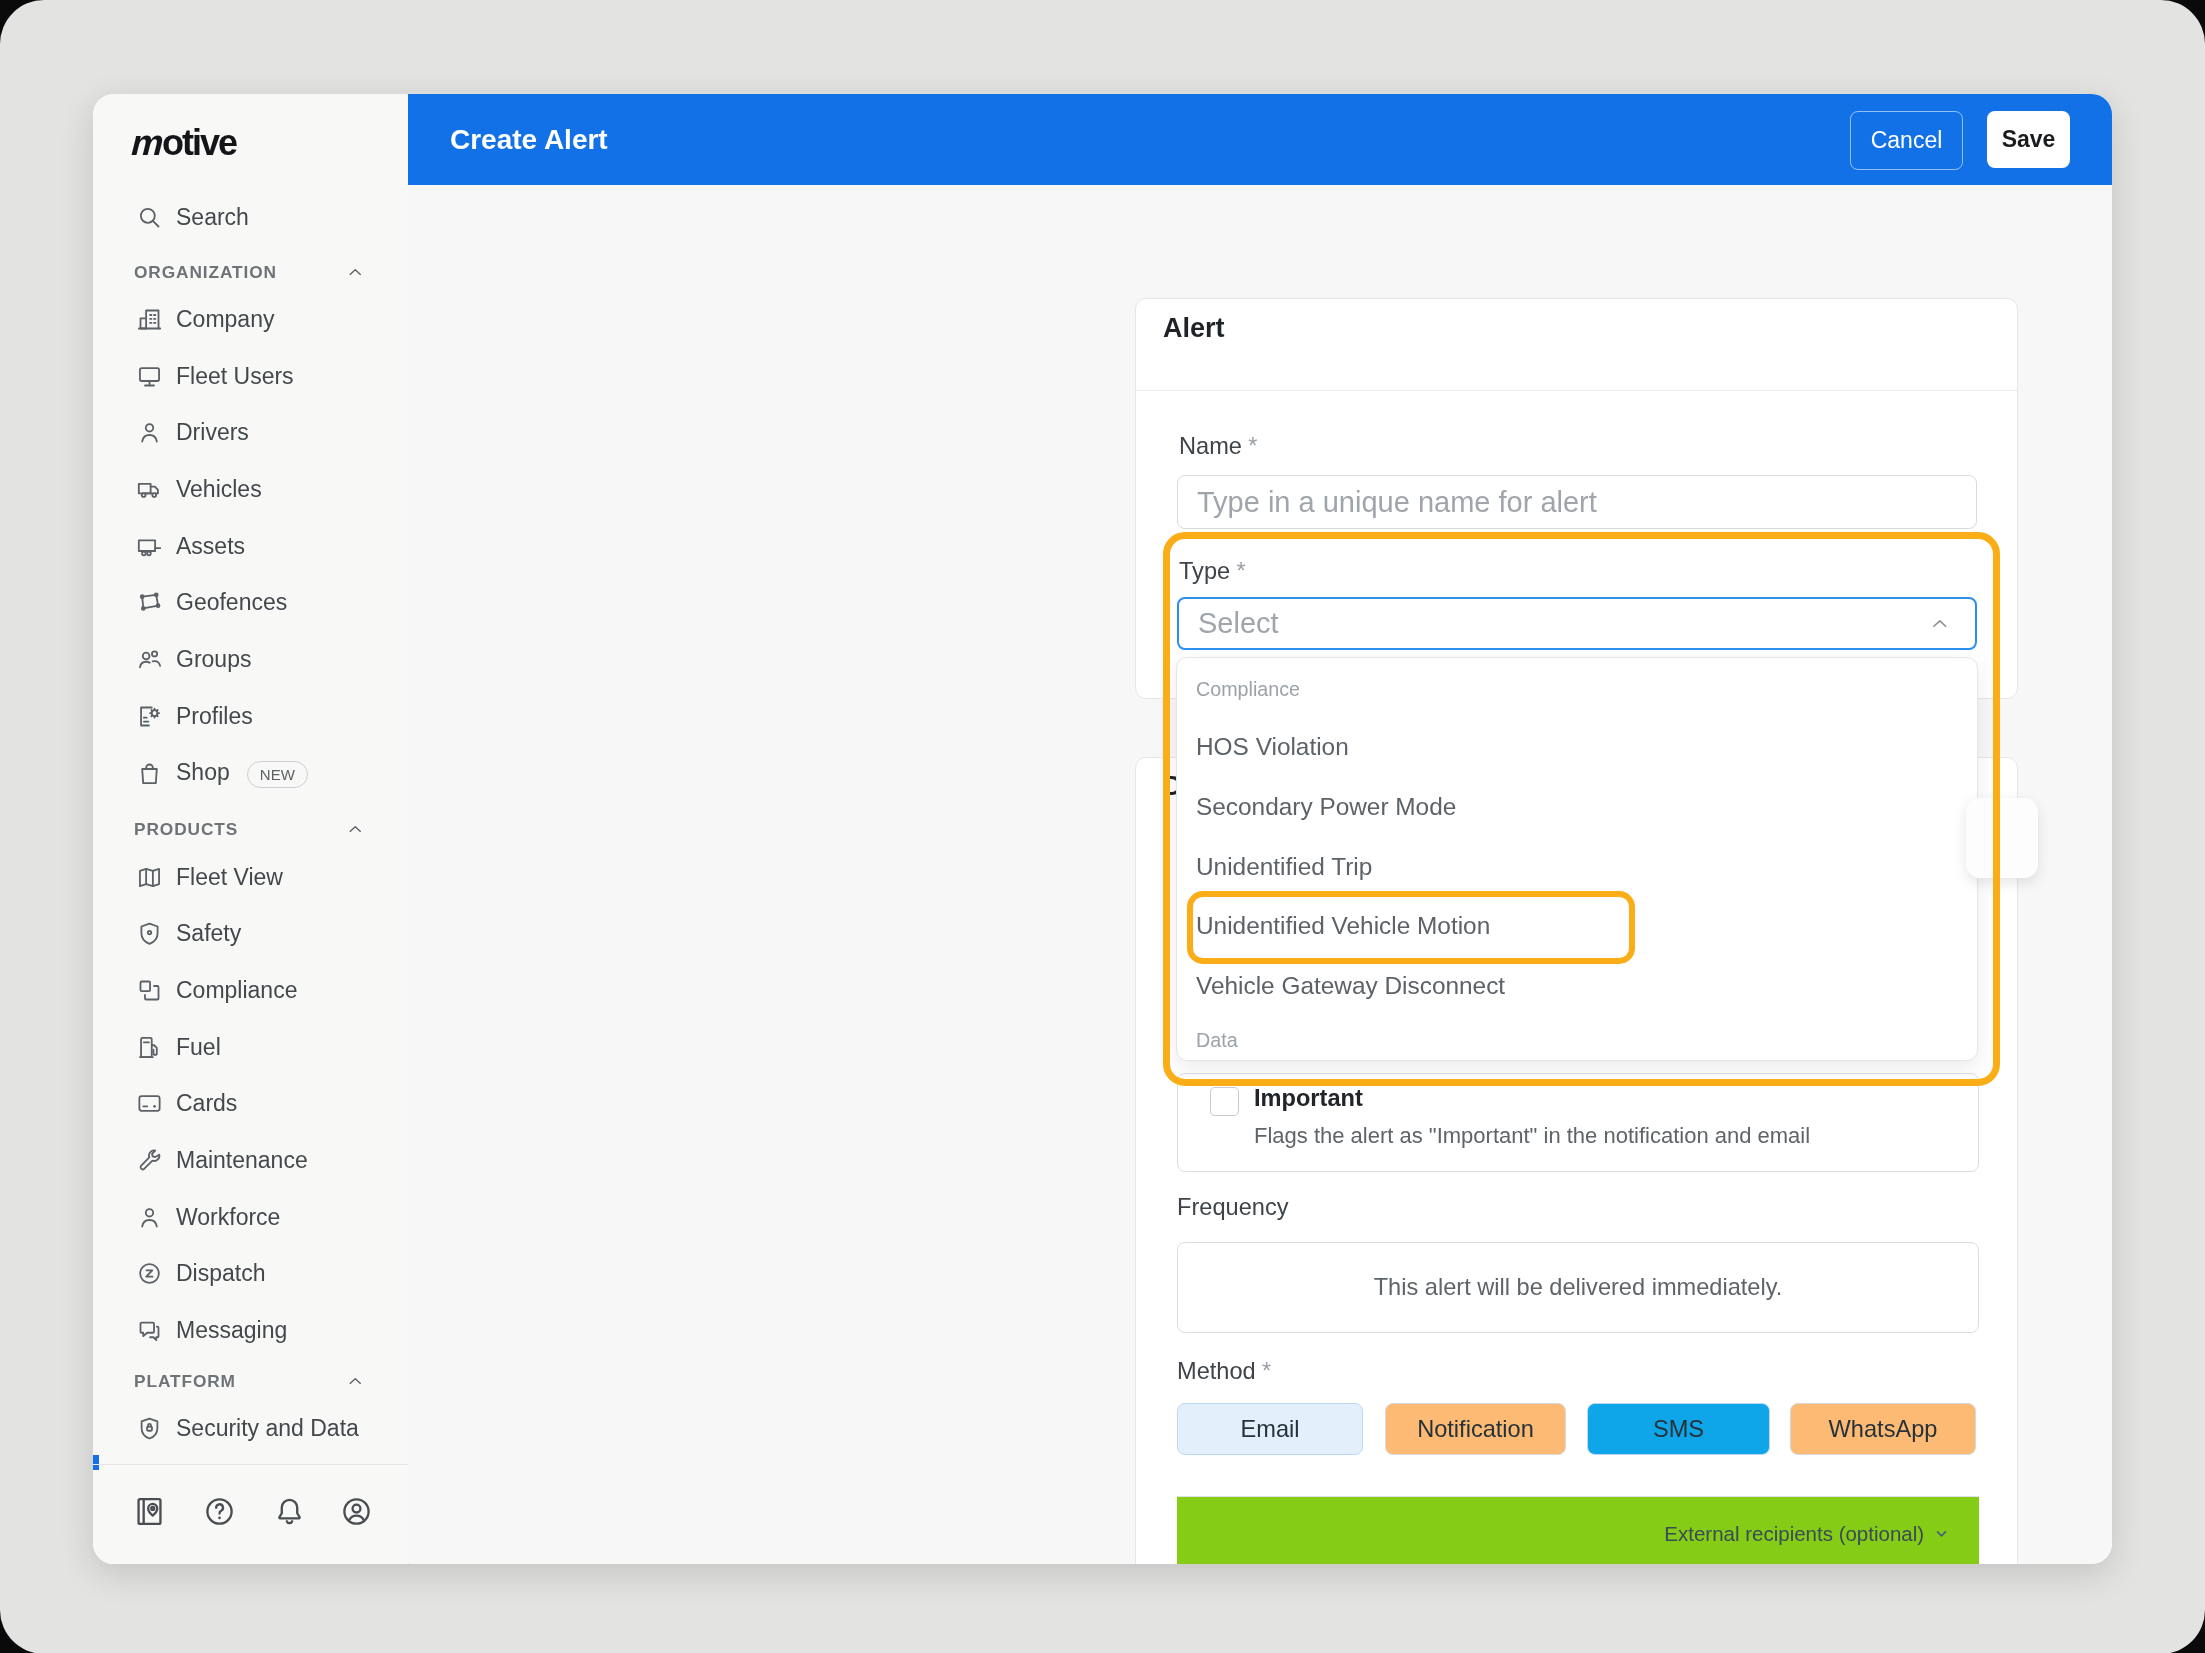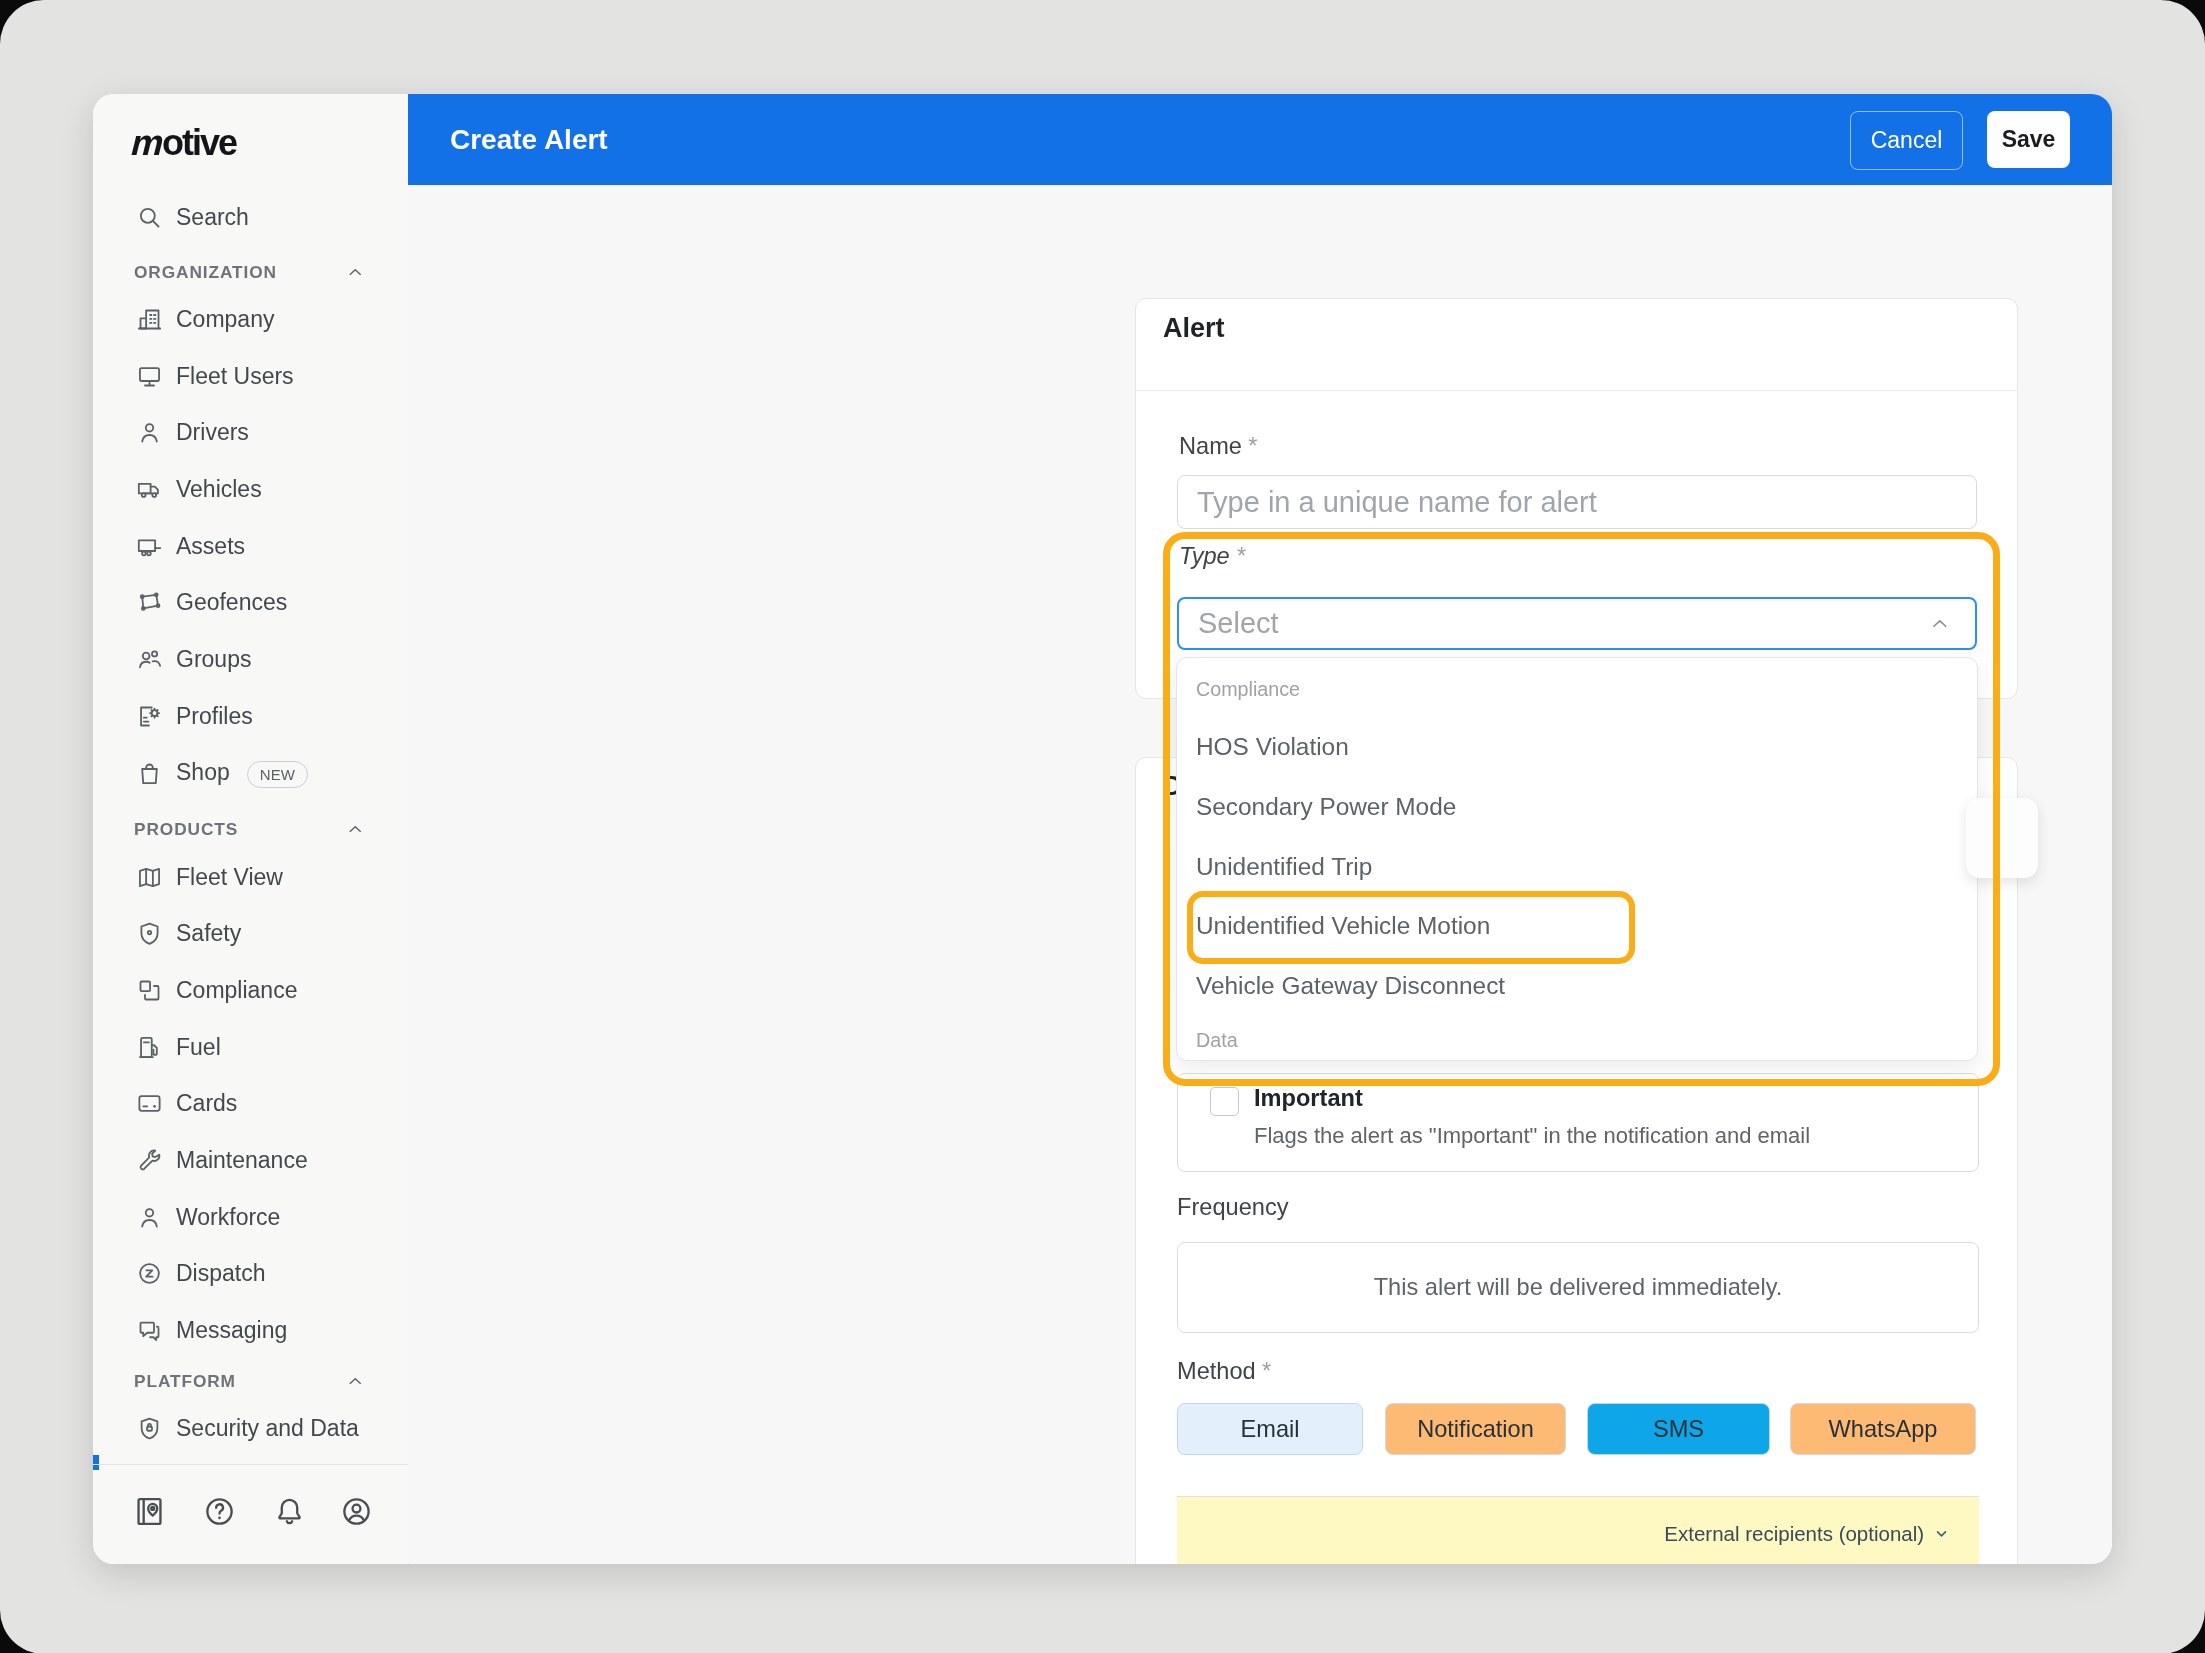--- a/index.html
+++ b/index.html
@@ -63,21 +63,21 @@
   .imp-label{position:absolute;left:76px;top:11px;font-size:23.6px;font-weight:700;color:#212428;}
   .imp-desc{position:absolute;left:76px;top:49px;font-size:22px;color:#5F6468;}
   .freq-label{position:absolute;left:41px;top:436px;font-size:23.6px;color:#3E4449;}
   .freq-box{position:absolute;left:41px;top:484px;width:802px;height:91px;border:0.8px solid #DADDE0;border-radius:7.9px;
     box-sizing:border-box;display:flex;align-items:center;justify-content:center;}
   .freq-text{font-size:23.6px;color:#5F6468;}
   .method-label{position:absolute;left:41px;top:600px;font-size:23.6px;color:#3E4449;}
   .method-btn{position:absolute;top:645px;height:52px;border-radius:7.9px;border:0.8px solid #D6D9DD;background:#fdba74;
     display:flex;align-items:center;justify-content:center;font-size:23.6px;color:#273238;cursor:pointer;box-sizing:border-box;}
   .method-btn.selected{border-color:#BBD8F0;text-align:right;}
-  .footer-strip{position:absolute;left:41px;top:738px;width:802px;height:74px;background:#fef9c3;border-top:0.8px solid #E0E2E5;
+  .footer-strip{position:absolute;left:41px;top:738px;width:802px;height:74px;background:#84cc16;border-top:0.8px solid #E0E2E5;
     display:flex;align-items:center;justify-content:flex-end;padding-right:28px;box-sizing:border-box;}
   .ext-link{display:flex;align-items:center;gap:7.9px;font-size:20.5px;color:#3A4A57;cursor:pointer;}
   .ext-chev{width:19px;height:19px;color:#3F6079;}
 </style>
 </head>
 <body>
 
 <div class="canvas">
   <div class="app-window">
 
@@ -349,21 +349,21 @@
 
       <section class="card card1">
         <div class="card-title">Alert</div>
         <div class="card1-divider"></div>
         <div class="field-label" style="left:43px;top:134px;">
           <span>Name</span><span class="req">*</span>
         </div>
         <div class="text-input" style="top:176px;">
           <span class="placeholder">Type in a unique name for alert</span>
         </div>
-        <div class="field-label" style="left:43px;top:244px;font-style:italic;">
+        <div class="field-label" style="left:43px;top:259px;">
           <span>Type</span><span class="req">*</span>
         </div>
         <div class="select-box" id="type-select" style="border: 2.4px solid rgb(43, 144, 240);">
           <span class="placeholder">Select</span>
           <span class="select-chev">
             <svg viewBox="0 0 24 24" fill="none" stroke="currentColor" stroke-width="1.7" stroke-linecap="round" stroke-linejoin="round">
                 <path d="M6 14.5l6-5.5 6 5.5"></path>
               </svg>
           </span>
         </div>

